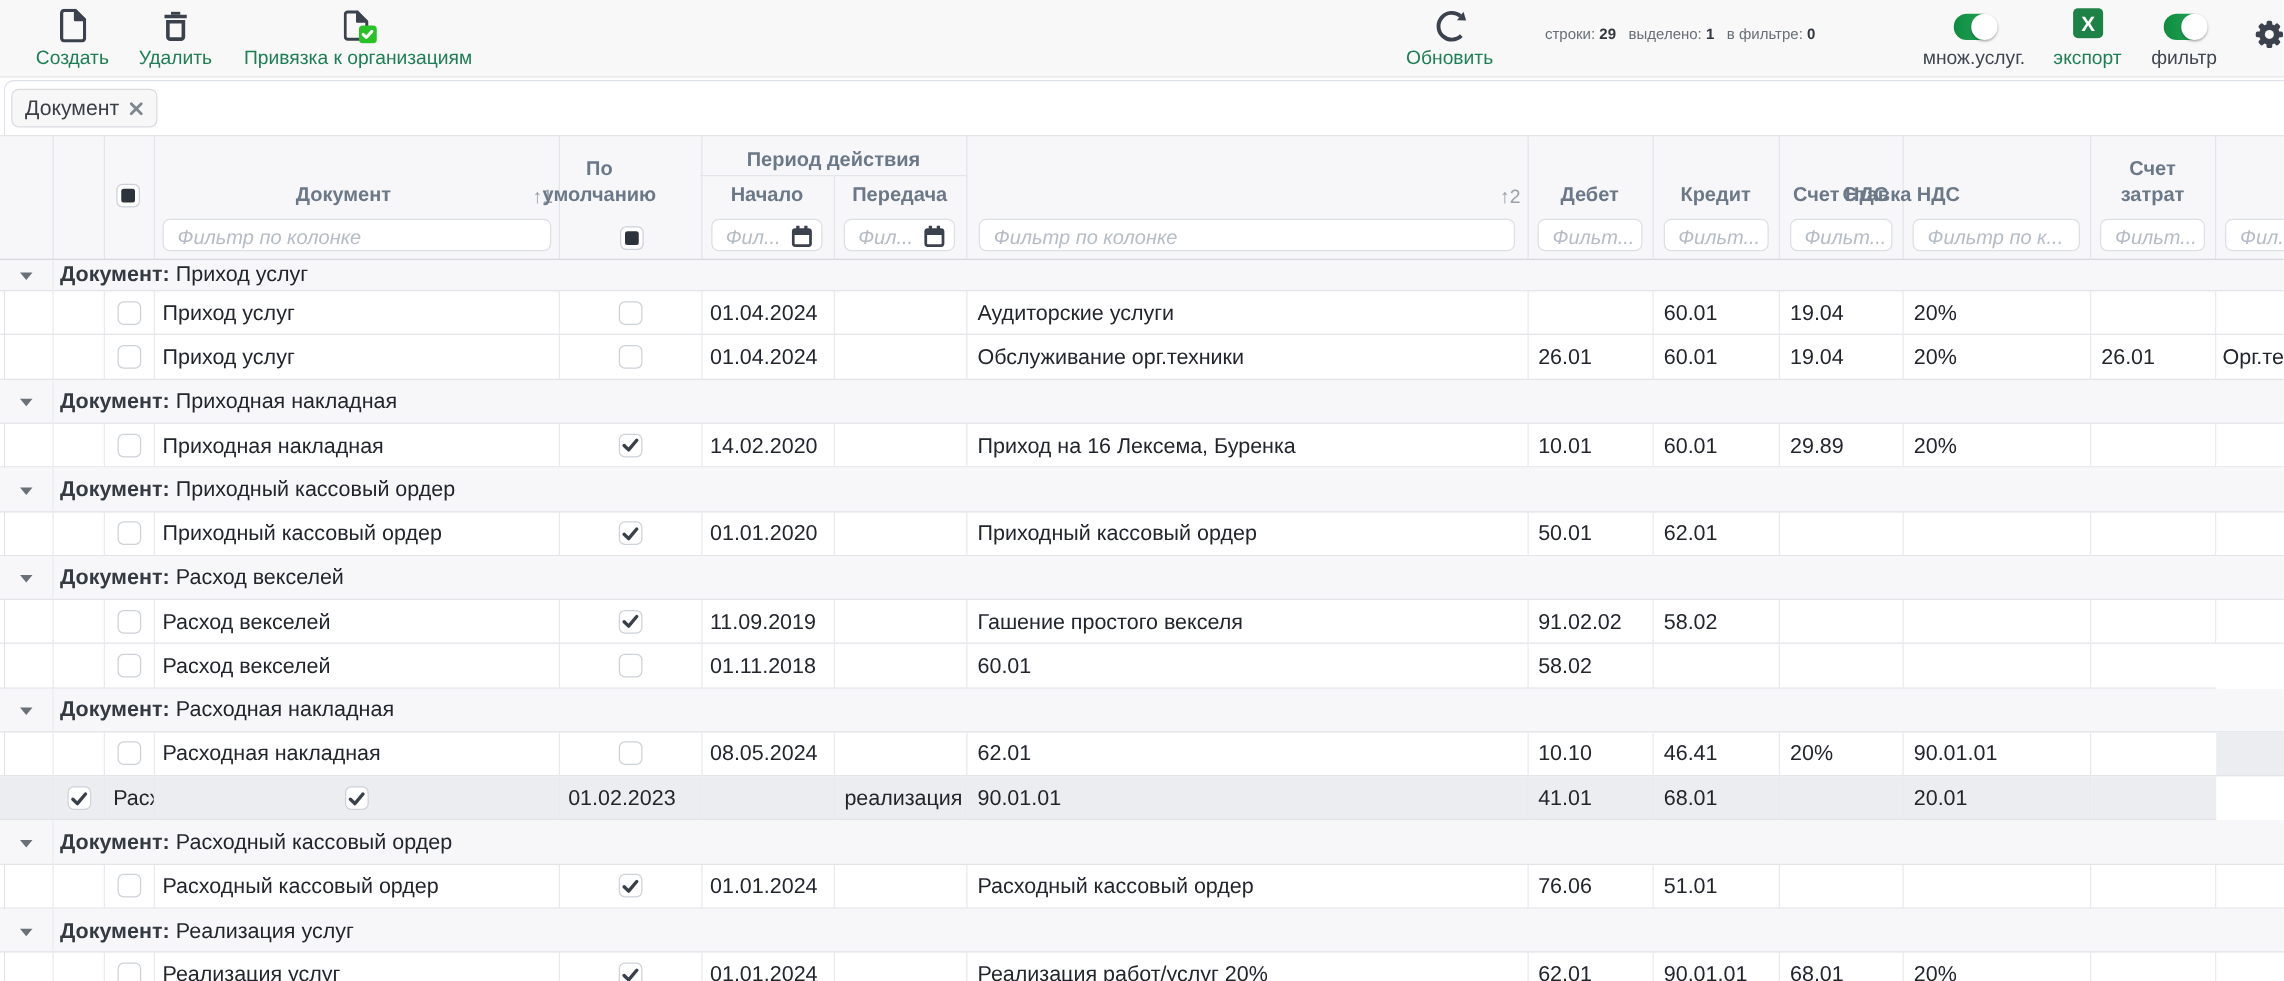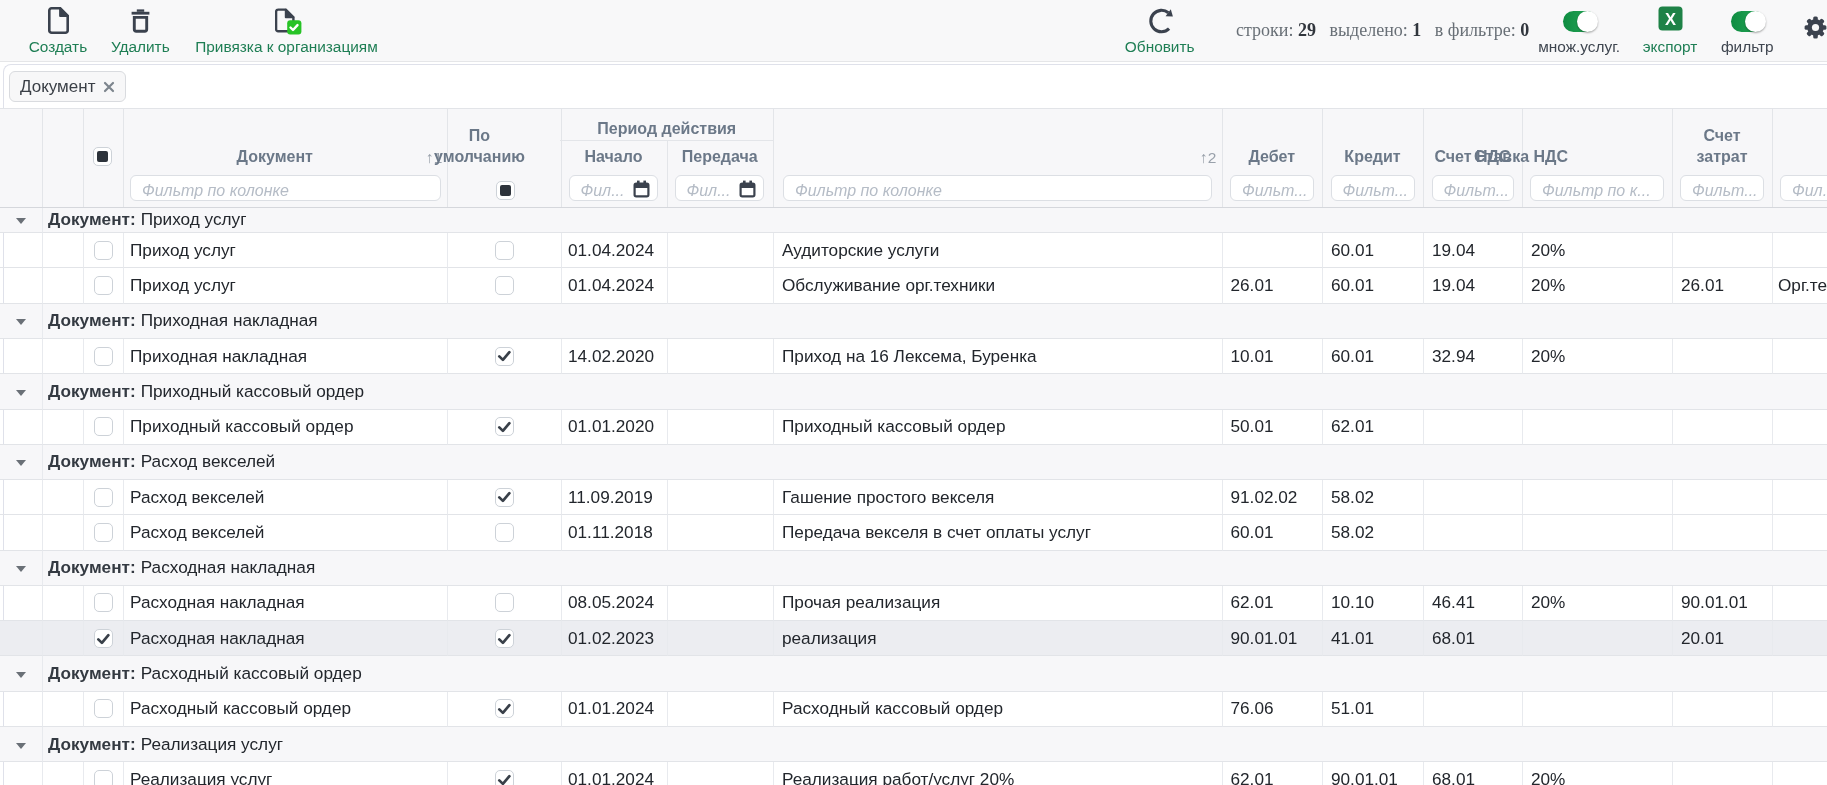--- a/index.html
+++ b/index.html
@@ -6,21 +6,21 @@
   font-family:"Liberation Sans",sans-serif;}
 #app{position:relative;width:1827px;height:785px;}
 
 
 #toolbar{position:absolute;left:0;top:0;width:1827px;height:62px;
   background:#f8f8f9;border-bottom:1px solid #e5e6e8;}
 .ticon{position:absolute;}
 .tlabel{position:absolute;top:38.5px;font-size:15.4px;line-height:15px;color:#1e7e54;
   text-align:center;white-space:nowrap;}
 .tlabel.dark{color:#3f4650;}
-#stats{position:absolute;left:1236px;top:20px;font-size:18px;color:#686f76;white-space:nowrap;font-family:Liberation Serif, serif;}
+#stats{position:absolute;left:1236px;top:20px;font-size:12px;color:#686f76;white-space:nowrap;}
 #stats b{color:#31363d;}
 
 
 .toggle{position:absolute;width:34px;height:21px;border-radius:11px;
   background:linear-gradient(90deg,#0e8c41,#2aab5c);}
 .toggle .knob{position:absolute;right:-1px;top:0;width:21px;height:21px;border-radius:50%;
   background:#fff;box-shadow:0 1px 2px rgba(0,0,0,.35);}
 
 
 #panel{position:absolute;left:2.5px;top:64px;width:1830px;height:730px;
@@ -241,21 +241,21 @@
           <svg width="15" height="15" viewBox="0 0 15 15">
 <path d="M2.3 7.4 L5.9 10.9 L12.4 3.2" fill="none" stroke="#394049" stroke-width="2.7" stroke-linecap="round" stroke-linejoin="round"></path>
 </svg>
         </span>
       </div>
 <div class="c pld" style="height:35.28px">14.02.2020</div>
 <div class="c" style="height:35.28px"></div>
 <div class="c pl10" style="height:35.28px">Приход на 16 Лексема, Буренка</div>
 <div class="c pl8" style="height:35.28px">10.01</div>
 <div class="c pl8" style="height:35.28px">60.01</div>
-<div class="c pl8" style="height:35.28px">32.94</div>
+<div class="c pl8" style="height:35.28px">29.89</div>
 <div class="c pl8" style="height:35.28px">20%</div>
 <div class="c pl8" style="height:35.28px"></div>
 <div class="c pl7 last" style="height:35.28px"></div>
 <div class="ga" style="height:35.28px">
         <span class="arr"></span>
       </div>
 <div class="gr" style="height:35.28px"><b>Документ:</b> Приходный кассовый ордер</div>
 <div class="c" style="height:35.28px"></div>
 <div class="c" style="height:35.28px"></div>
 <div class="c" style="height:35.28px">
@@ -308,21 +308,20 @@
 <div class="c" style="height:35.28px"></div>
 <div class="c" style="height:35.28px">
         <span class="cb"></span>
       </div>
 <div class="c pl9" style="height:35.28px">Расход векселей</div>
 <div class="c" style="height:35.28px">
         <span class="cb"></span>
       </div>
 <div class="c pld" style="height:35.28px">01.11.2018</div>
 <div class="c" style="height:35.28px"></div>
-<div class="c pl10" style="height:35.28px">Передача векселя в счет оплаты услуг</div>
 <div class="c pl8" style="height:35.28px">60.01</div>
 <div class="c pl8" style="height:35.28px">58.02</div>
 <div class="c pl8" style="height:35.28px"></div>
 <div class="c pl8" style="height:35.28px"></div>
 <div class="c pl8" style="height:35.28px"></div>
 <div class="c pl7 last" style="height:35.28px"></div>
 <div class="ga" style="height:35.28px">
         <span class="arr"></span>
       </div>
 <div class="gr" style="height:35.28px"><b>Документ:</b> Расходная накладная</div>
@@ -330,21 +329,20 @@
 <div class="c" style="height:35.28px"></div>
 <div class="c" style="height:35.28px">
         <span class="cb"></span>
       </div>
 <div class="c pl9" style="height:35.28px">Расходная накладная</div>
 <div class="c" style="height:35.28px">
         <span class="cb"></span>
       </div>
 <div class="c pld" style="height:35.28px">08.05.2024</div>
 <div class="c" style="height:35.28px"></div>
-<div class="c pl10" style="height:35.28px">Прочая реализация</div>
 <div class="c pl8" style="height:35.28px">62.01</div>
 <div class="c pl8" style="height:35.28px">10.10</div>
 <div class="c pl8" style="height:35.28px">46.41</div>
 <div class="c pl8" style="height:35.28px">20%</div>
 <div class="c pl8" style="height:35.28px">90.01.01</div>
 <div class="c pl7 last" style="height:35.28px"></div>
 <div class="sel" style="display:contents"><div class="c" style="height:35.28px"></div><div class="c" style="height:35.28px"></div><div class="c" style="height:35.28px">
           <span class="cb">
             <svg width="15" height="15" viewBox="0 0 15 15">
 <path d="M2.3 7.4 L5.9 10.9 L12.4 3.2" fill="none" stroke="#394049" stroke-width="2.7" stroke-linecap="round" stroke-linejoin="round"></path>

